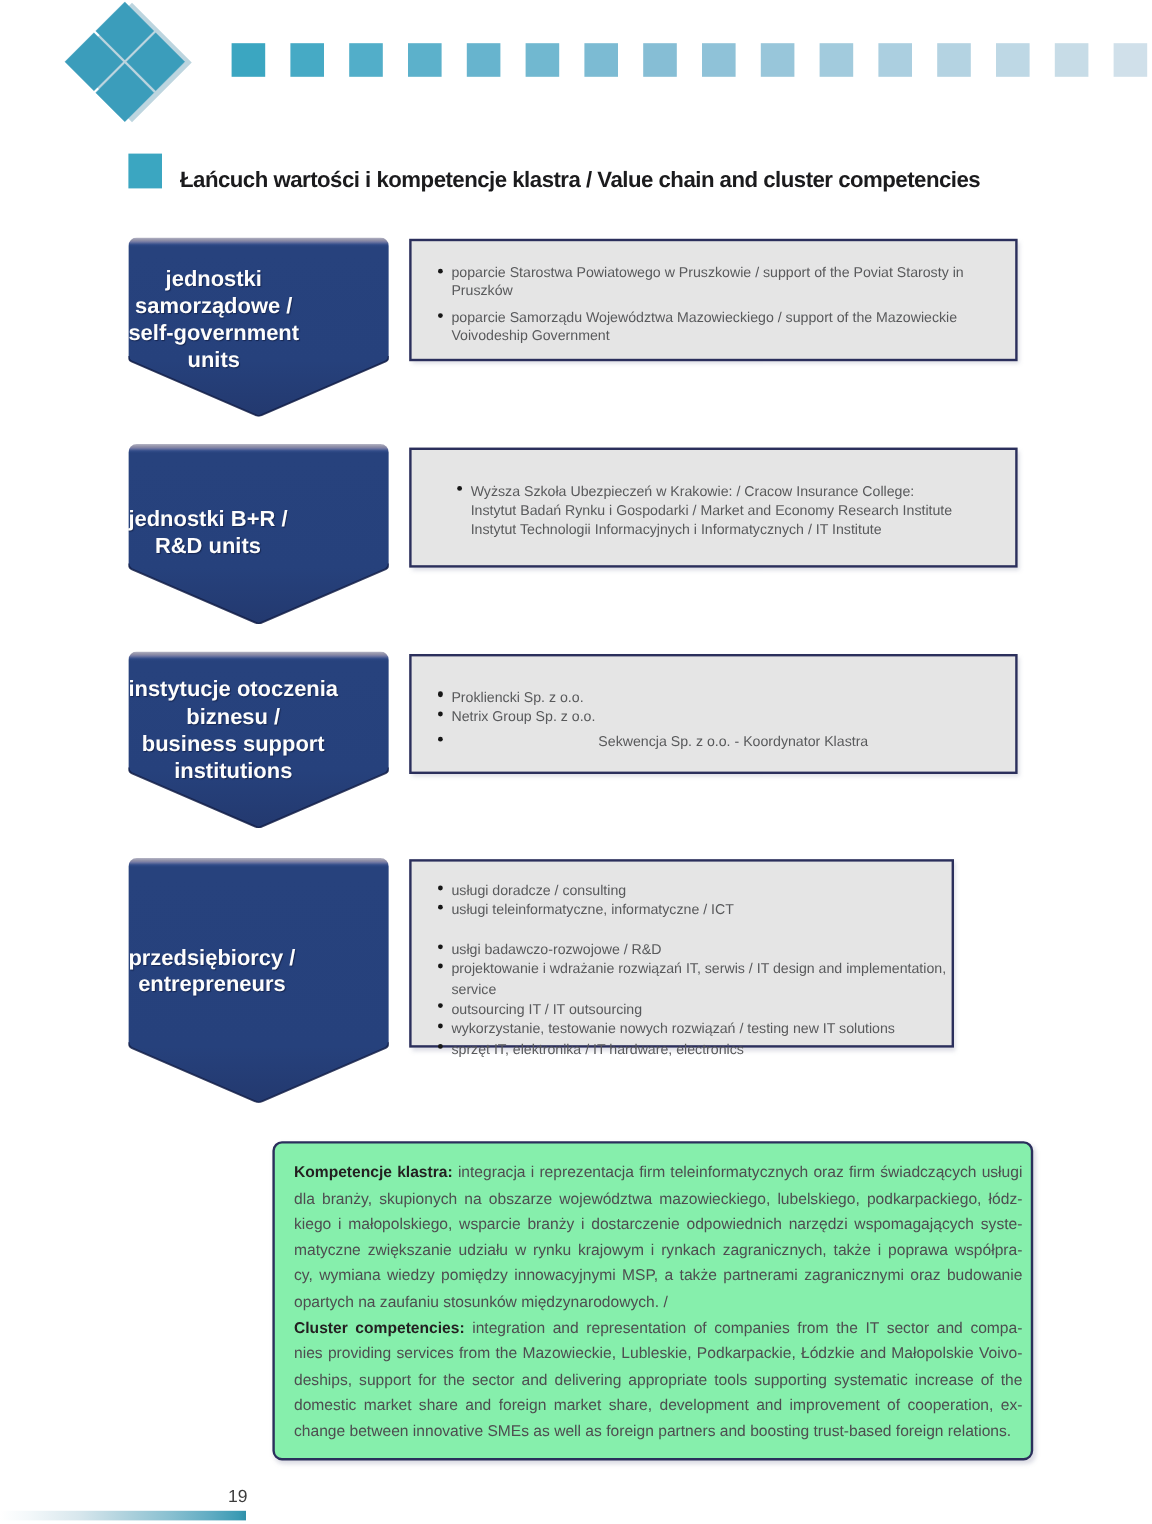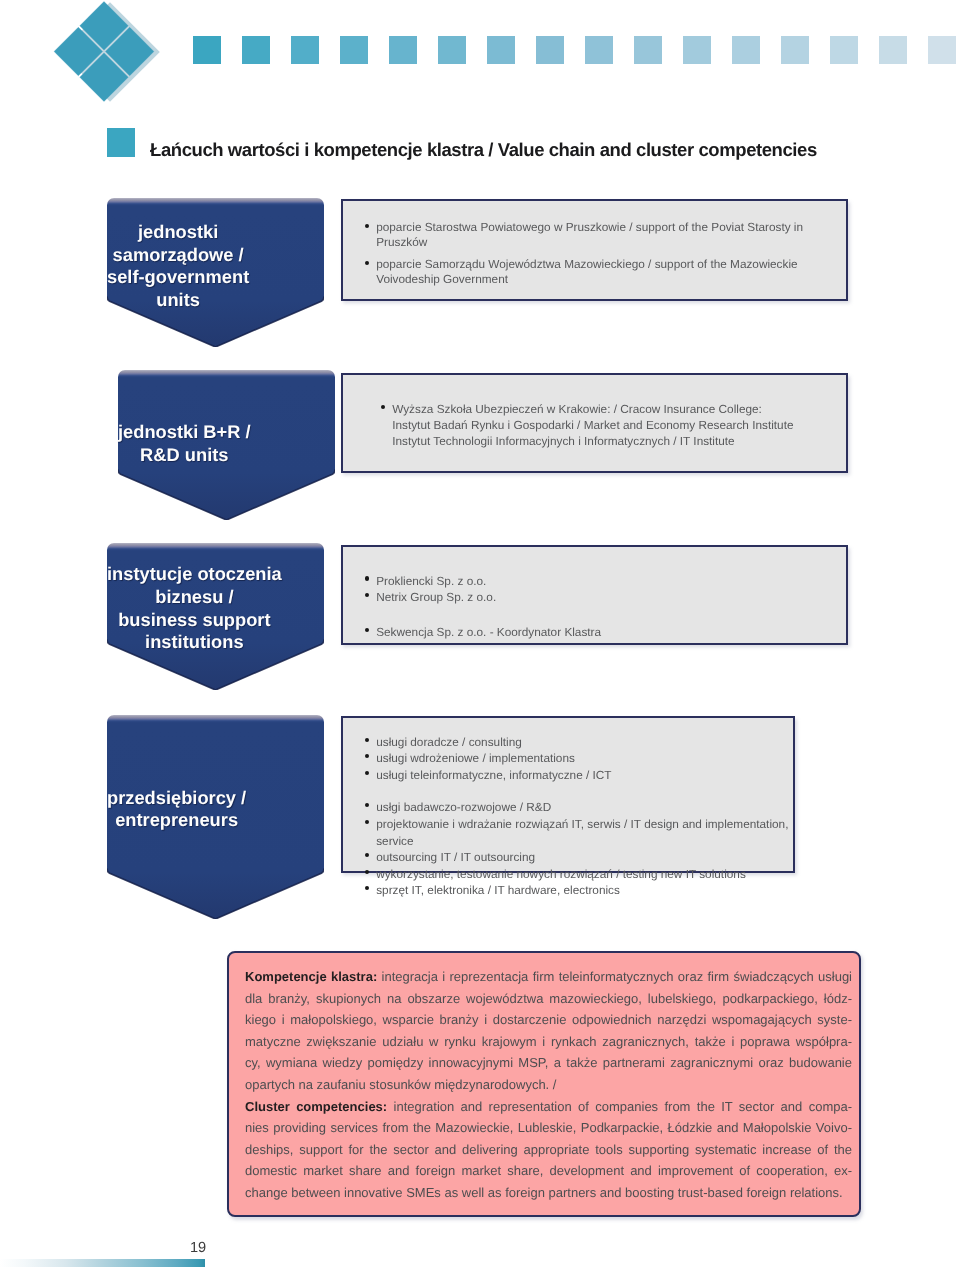--- a/index.html
+++ b/index.html
@@ -26,21 +26,21 @@
   .panel{position:absolute;border:2.3px solid #2b2f5c;border-radius:0;
          background:#e5e5e5;box-sizing:border-box;
          box-shadow:2px 2.5px 3.5px rgba(150,153,175,0.34);}
   .panel ul{margin:0;padding:0;list-style:none;}
   .panel li{position:relative;padding-left:11.7px;color:#58595b;font-size:11.8px;}
   .panel li:before{content:"";position:absolute;left:0;top:3.9px;width:4.1px;height:4.1px;
                    border-radius:50%;background:#171717;}
 
   
   .summary{position:absolute;border:2.3px solid #2b2f5c;border-radius:8px;
-           background:#fca5a5;box-sizing:border-box;
+           background:#86efac;box-sizing:border-box;
            box-shadow:2px 2.5px 3.5px rgba(150,153,175,0.34);}
   .sum-body{position:absolute;left:16px;top:13px;width:607px;}
   .sum-line{color:#4e4e50;font-size:13px;line-height:21.6px;height:21.6px;
             text-align:justify;white-space:nowrap;}
   .sum-line.j{white-space:normal;text-align-last:justify;}
   .sum-line b{color:#231f20;font-weight:bold;}
 
   .pagenum{position:absolute;left:190px;top:1239px;font-size:14.6px;color:#3c3c3c;line-height:18px;}
   .botbar{position:absolute;left:0;top:1259px;width:205px;height:7.5px;
           background:linear-gradient(to right,#ffffff 0%,#f3f8fa 12%,#d8e7ed 32%,#b1d3de 50%,
@@ -118,21 +118,21 @@
 samorządowe /
 self-government
 units</span>
         </div></div>
       <div class="panel" style="left: 341px; top: 199px; width: 507px; height: 102px;">
         <ul style="margin: 19px 0px 0px 21.5px;">
           <li style="white-space: pre-line; line-height: 15.2px;">poparcie Starostwa Powiatowego w Pruszkowie / support of the Poviat Starosty in Pruszków</li>
           <li style="white-space: pre-line; line-height: 15.2px; margin-top: 6.6px;">poparcie Samorządu Województwa Mazowieckiego / support of the Mazowieckie Voivodeship Government</li>
         </ul>
       </div>
-      <div class="tag" style="left: 118px; top: 370px; width: 217px; height: 150px;"><svg width="217" height="150" viewBox="0 0 217 150">
+      <div class="tag" style="left: 107px; top: 370px; width: 217px; height: 150px;"><svg width="217" height="150" viewBox="0 0 217 150">
           <defs>
             <linearGradient id="tg1" x1="0" y1="0" x2="0" y2="1">
               <stop offset="0" stop-color="#b6b6c5"></stop>
               <stop offset="0.006" stop-color="#a4a4b8"></stop>
               <stop offset="0.012" stop-color="#9494ab"></stop>
               <stop offset="0.018000000000000002" stop-color="#8889a5"></stop>
               <stop offset="0.024" stop-color="#7379a4"></stop>
               <stop offset="0.030666666666666665" stop-color="#556597"></stop>
               <stop offset="0.03733333333333333" stop-color="#37508c"></stop>
               <stop offset="0.044" stop-color="#2b4682"></stop>
@@ -177,21 +177,21 @@
         </svg><div class="txt" style="top: 20.4px;">
           <span style="white-space: pre-line;">instytucje otoczenia
 biznesu /
 business support
 institutions</span>
         </div></div>
       <div class="panel" style="left: 341px; top: 545px; width: 507px; height: 100px;">
         <ul style="margin: 25.6px 0px 0px 21.5px;">
           <li style="white-space: pre-line; line-height: 16.6px;">Prokliencki Sp. z o.o.</li>
           <li style="white-space: pre-line; line-height: 16.6px; margin-top: 0px;">Netrix Group Sp. z o.o.</li>
-          <li style="white-space: pre-line; line-height: 16.6px; margin-top: 18px;">Sekwencja Sp. z o.o. - Koordynator Klastra</li>
+          <li style="white-space: pre-line; line-height: 16.6px; margin-top: 4px; text-align: center;">Sekwencja Sp. z o.o. - Koordynator Klastra</li>
         </ul>
       </div>
       <div class="tag" style="left: 107px; top: 715px; width: 235px; height: 204px;"><svg width="217" height="204" viewBox="0 0 217 204">
           <defs>
             <linearGradient id="tg3" x1="0" y1="0" x2="0" y2="1">
               <stop offset="0" stop-color="#b6b6c5"></stop>
               <stop offset="0.004411764705882353" stop-color="#a4a4b8"></stop>
               <stop offset="0.008823529411764706" stop-color="#9494ab"></stop>
               <stop offset="0.01323529411764706" stop-color="#8889a5"></stop>
               <stop offset="0.01764705882352941" stop-color="#7379a4"></stop>
@@ -206,21 +206,20 @@
           </defs>
           <path d="M7,0 H210 a7,7 0 0 1 7,7 V153.6 q0,3.4 -2.55,4.59 L108.5,204 L2.55,158.19 Q0,157 0,153.6 V7 a7,7 0 0 1 7,-7 Z" fill="url(#tg3)"></path>
           <path d="M0,153.6 Q0,157 2.55,158.19 L108.5,204 L214.45,158.19 Q217,157 217,153.6" fill="none" stroke="#131f48" stroke-width="1.6" stroke-opacity="0.85"></path>
         </svg><div class="txt" style="top: 71.6px;">
           <span style="white-space: pre-line;">przedsiębiorcy /
 entrepreneurs</span>
         </div></div>
       <div class="panel" style="left: 341px; top: 716px; width: 454px; height: 157px;">
         <ul style="margin: 15.7px 0px 0px 21.5px;">
           <li style="white-space: pre-line; line-height: 16.56px;">usługi doradcze / consulting</li>
-          <li style="white-space: pre-line; line-height: 16.56px; margin-top: 0px;">usługi wdrożeniowe / implementations</li>
           <li style="white-space: pre-line; line-height: 16.56px; margin-top: 0px;">usługi teleinformatyczne, informatyczne / ICT</li>
           <li style="white-space: pre-line; line-height: 16.56px; margin-top: 16px;">usłgi badawczo-rozwojowe / R&amp;D</li>
           <li style="white-space: pre-line; line-height: 16.56px; margin-top: 0px;">projektowanie i wdrażanie rozwiązań IT, serwis / IT design and implementation, service</li>
           <li style="white-space: pre-line; line-height: 16.56px; margin-top: 0px;">outsourcing IT / IT outsourcing</li>
           <li style="white-space: pre-line; line-height: 16.56px; margin-top: 0px;">wykorzystanie, testowanie nowych rozwiązań / testing new IT solutions</li>
           <li style="white-space: pre-line; line-height: 16.56px; margin-top: 0px;">sprzęt IT, elektronika / IT hardware, electronics</li>
         </ul>
       </div>
     </div>
 

